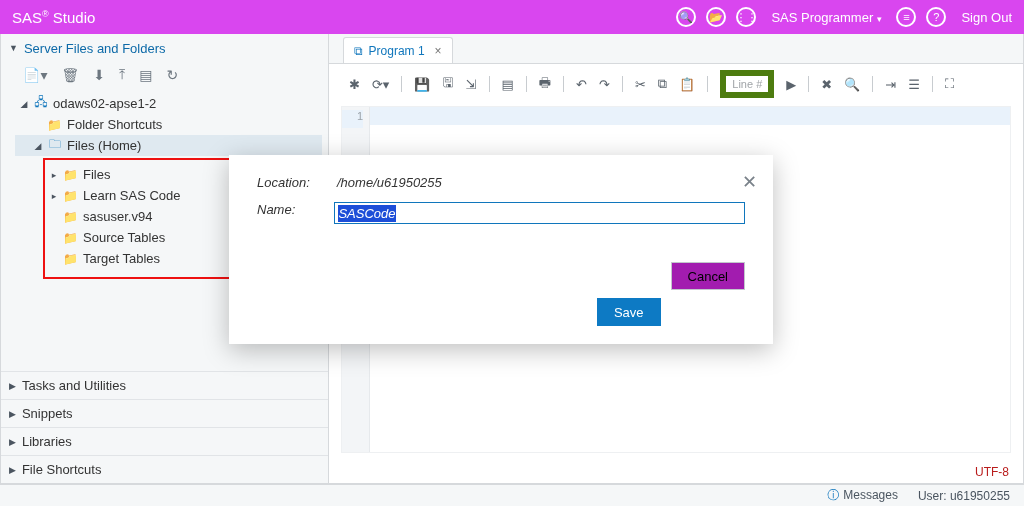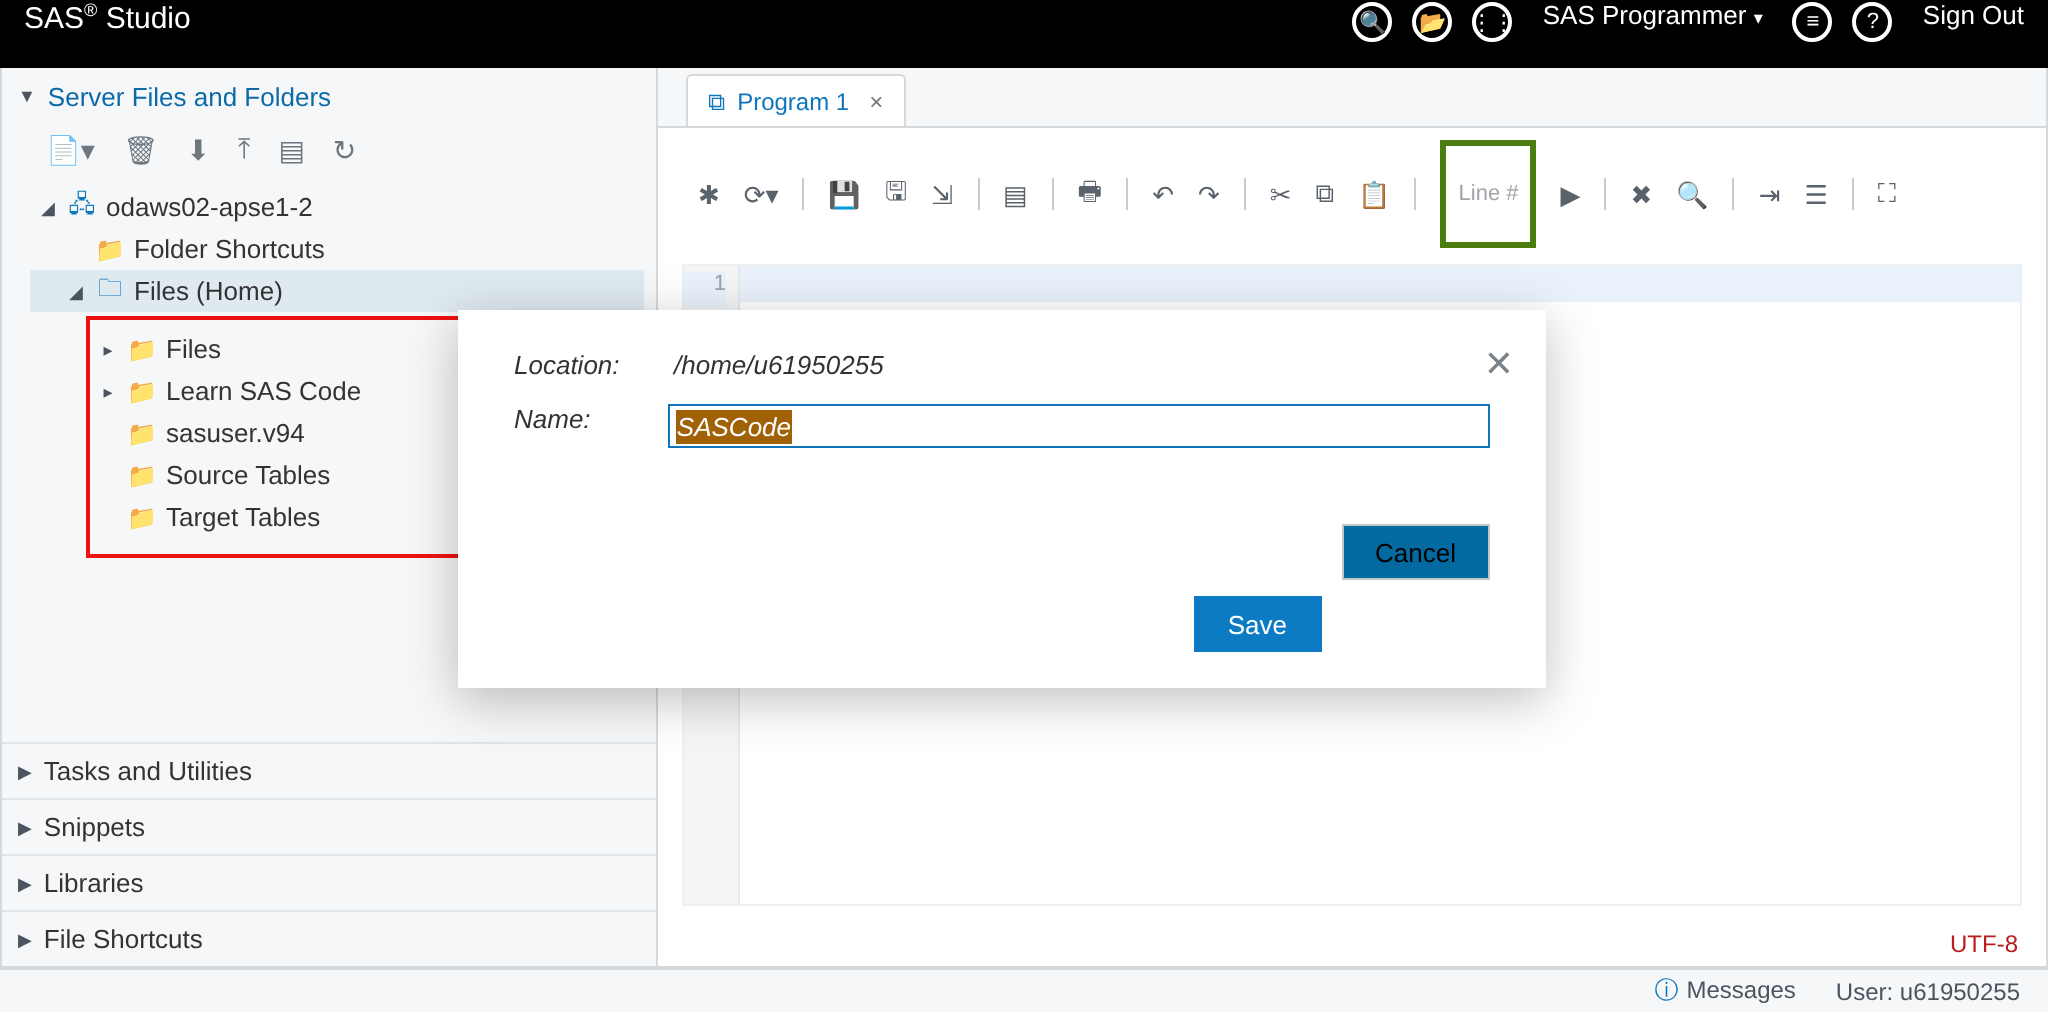--- a/index.html
+++ b/index.html
@@ -1,18 +1,18 @@
 <!DOCTYPE html>
 <html><head>
 <meta charset="utf-8">
 <style>
   * { box-sizing: border-box; margin: 0; padding: 0; }
   html, body { width: 1024px; height: 507px; font-family: Arial, Helvetica, sans-serif; font-size: 13px; overflow: hidden; background:#fff;}
   
-  .topbar { height:34px; background:#000000; color:#fff; display:flex; align-items:flex-start; padding:0 12px; }
+  .topbar { height:34px; background:#d946ef; color:#fff; display:flex; align-items:center; padding:0 12px; }
   .topbar .title { font-size:15px; flex:0 0 auto; }
   .topbar .title sup { font-size:9px; }
   .topbar .spacer { flex:1; }
   .topbar .tb-icon { width:22px; height:22px; display:flex; align-items:center; justify-content:center; margin:0 4px; cursor:pointer; }
   .topbar .tb-circle { width:20px; height:20px; border:2px solid #fff; border-radius:50%; display:flex; align-items:center; justify-content:center; font-size:11px;}
   .topbar .role { margin:0 10px; font-size:13px; cursor:pointer;}
   .topbar .signout { margin-left:10px; font-size:13px; cursor:pointer;}
   
   .main { display:flex; height:450px; border:1px solid #d6d9dc; border-top:none;}
   .sidebar { width:328px; background:#f5f7f8; border-right:1px solid #d6d9dc; display:flex; flex-direction:column;}
@@ -34,41 +34,41 @@
   .tabstrip { height:30px; display:flex; align-items:flex-end; background:#f5f7f8; padding-left:14px; border-bottom:1px solid #d6d9dc;}
   .filetab { height:26px; background:#fff; border:1px solid #d6d9dc; border-bottom:none; display:flex; align-items:center; gap:6px; padding:0 10px; font-size:12px; color:#1076bc; border-radius:3px 3px 0 0;}
   .filetab .fic { color:#1076bc; font-size:12px;}
   .filetab .xx { color:#777; font-size:12px; margin-left:4px; cursor:pointer;}
   .subtabs { height:30px; display:flex; align-items:flex-end; padding-left:20px;}
   .subtab { padding:6px 16px 8px; font-size:13px; color:#6d7780; cursor:pointer;}
   .subtab.active { color:#1076bc; border-bottom:3px solid #1076bc;}
   .ed-toolbar { display:flex; align-items:center; gap:12px; padding:6px 10px 8px 20px; color:#5a636c; font-size:13px; flex-wrap:wrap;}
   .ed-toolbar .ic { cursor:pointer; font-size:13px;}
   .ed-toolbar .sep { width:1px; height:16px; background:#c8ccd0;}
-  .ed-toolbar .line-box { border:3px solid #4d7c0f; color:#a0a4a8; font-size:11px; padding:18px 6px;}
+  .ed-toolbar .line-box { border:6px solid #4d7c0f; color:#a0a4a8; font-size:11px; padding:2px 6px;}
   .code-area { flex:1; display:flex; background:#fff; margin:0 12px 8px 12px; border:1px solid #eef0f2;}
   .gutter { width:28px; background:#f3f5f7; color:#9aa2a9; font-size:11px; text-align:right; padding:3px 6px 0 0; border-right:1px solid #e6e9ec;}
   .highlight-line { height:18px; background:#e9f2fb;}
   .code-body { flex:1; background:#fff;}
   .code-body .highlight-line { background:#e9f2fb;}
   .utf { align-self:flex-end; padding:4px 14px; color:#b91c1c; font-size:12px;}
   
   .status { height:22px; background:#f5f7f8; border-top:1px solid #d6d9dc; display:flex; align-items:center; justify-content:flex-end; padding:0 14px; font-size:12px; color:#4a5560; gap:20px;}
   .status .msg-ic { color:#1076bc; margin-right:4px;}
   
   .modal { position:absolute; left:229px; top:155px; width:544px; height:189px; background:#fff; box-shadow:0 6px 24px rgba(0,0,0,.25);}
   .modal .m-inner { padding:20px 28px 18px 28px; display:flex; flex-direction:column; height:100%;}
   .modal .m-title { color:#1076bc; font-size:18px; font-weight:400; margin-bottom:18px;}
   .modal .m-close { position:absolute; right:16px; top:16px; color:#7a828a; font-size:18px; cursor:pointer;}
   .modal .row { display:flex; align-items:flex-start; margin-bottom:12px;font-style:italic;}
   .modal .lab { width:80px; color:#333;}
   .modal .val { color:#333;}
-  .modal .sel { background:#a16207; color:#fff; padding:1px 0;}
+  .modal .sel { background:#1d4ed8; color:#fff; padding:1px 0;}
   .modal .btns { margin-top:auto; display:flex; justify-content:flex-end; gap:10px;}
-  .modal button { height:28px; padding:0 16px; font-size:13px; border:1px solid #c2c7cc; background:#0369a1; cursor:pointer;}
+  .modal button { height:28px; padding:0 16px; font-size:13px; border:1px solid #c2c7cc; background:#a21caf; cursor:pointer;}
   .modal button.primary { background:#0d7ac4; color:#fff; border-color:#0d7ac4;margin-top:36px;}
 </style>
 </head>
 <body>
 
 <div class="topbar">
   <span class="title">
     <span>SAS</span><sup>®</sup><span> Studio</span>
   </span>
   <span class="spacer"></span>

